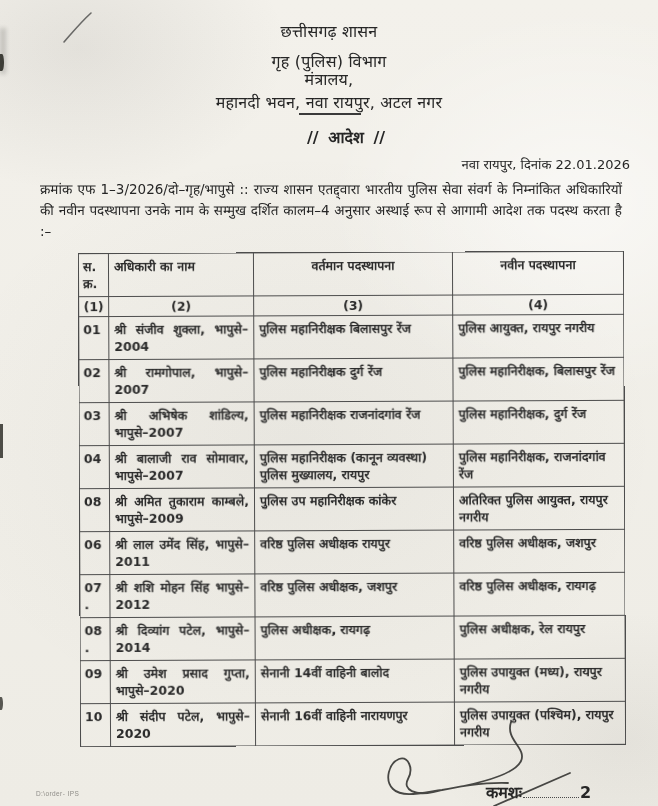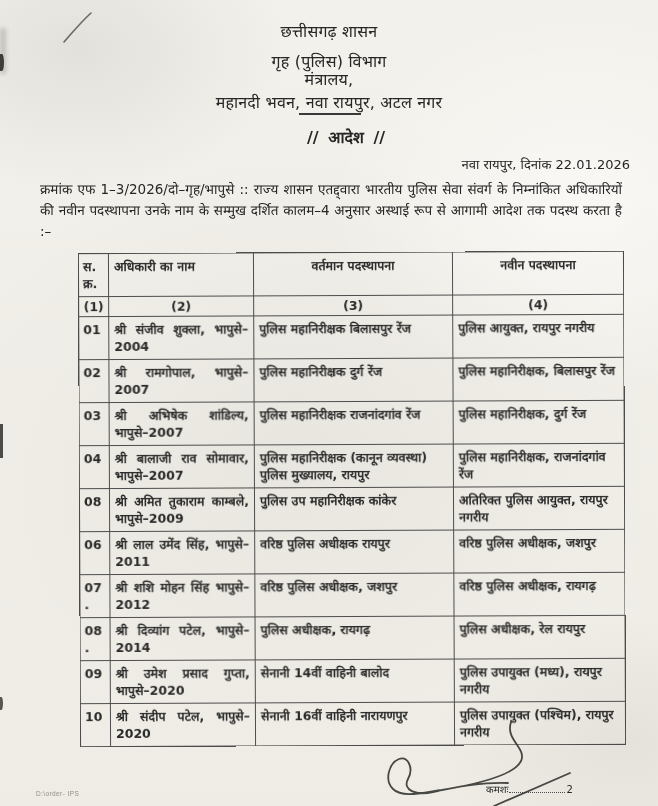--- a/index.html
+++ b/index.html
@@ -43,21 +43,21 @@
     padding:4px 5px;vertical-align:top;font-weight:600;
     white-space:pre-line;overflow:hidden;
   }
   .order-table thead th{font-weight:700;text-align:center;vertical-align:top;}
   .order-table th.c1h{text-align:left;padding-left:4px;}
   .order-table th.c2h{text-align:left;}
   .num-row td{text-align:center;padding:1px 2px;font-weight:600;}
   td.sno{text-align:left;padding-left:4px;}
   td.name{text-align:justify;}
 
-  .continued{top:781px;left:486px;font-size:10px;font-weight:400;white-space:nowrap;}
+  .continued{top:781px;left:486px;font-size:16px;font-weight:700;white-space:nowrap;}
   .dotline{display:inline-block;width:56px;height:11px;border-bottom:1.6px dotted #4a4a4a;margin:0 1px;}
   .file-note{
     top:790px;left:36px;font-size:6.5px;color:#8f8d88;
     filter:blur(0.6px);letter-spacing:0.4px;font-family:Liberation Sans, sans-serif;
   }
   .ink-overlay{position:absolute;inset:0;width:658px;height:806px;pointer-events:none;}
   .artifact{position:absolute;background:#24241f;}
   .a1{left:0;top:54px;width:4px;height:17px;border-radius:0 60% 60% 0;opacity:.85;}
   .a2{left:0;top:424px;width:2.5px;height:34px;opacity:.8;}
   .a3{left:0;top:697px;width:3px;height:13px;border-radius:0 50% 50% 0;opacity:.75;}

